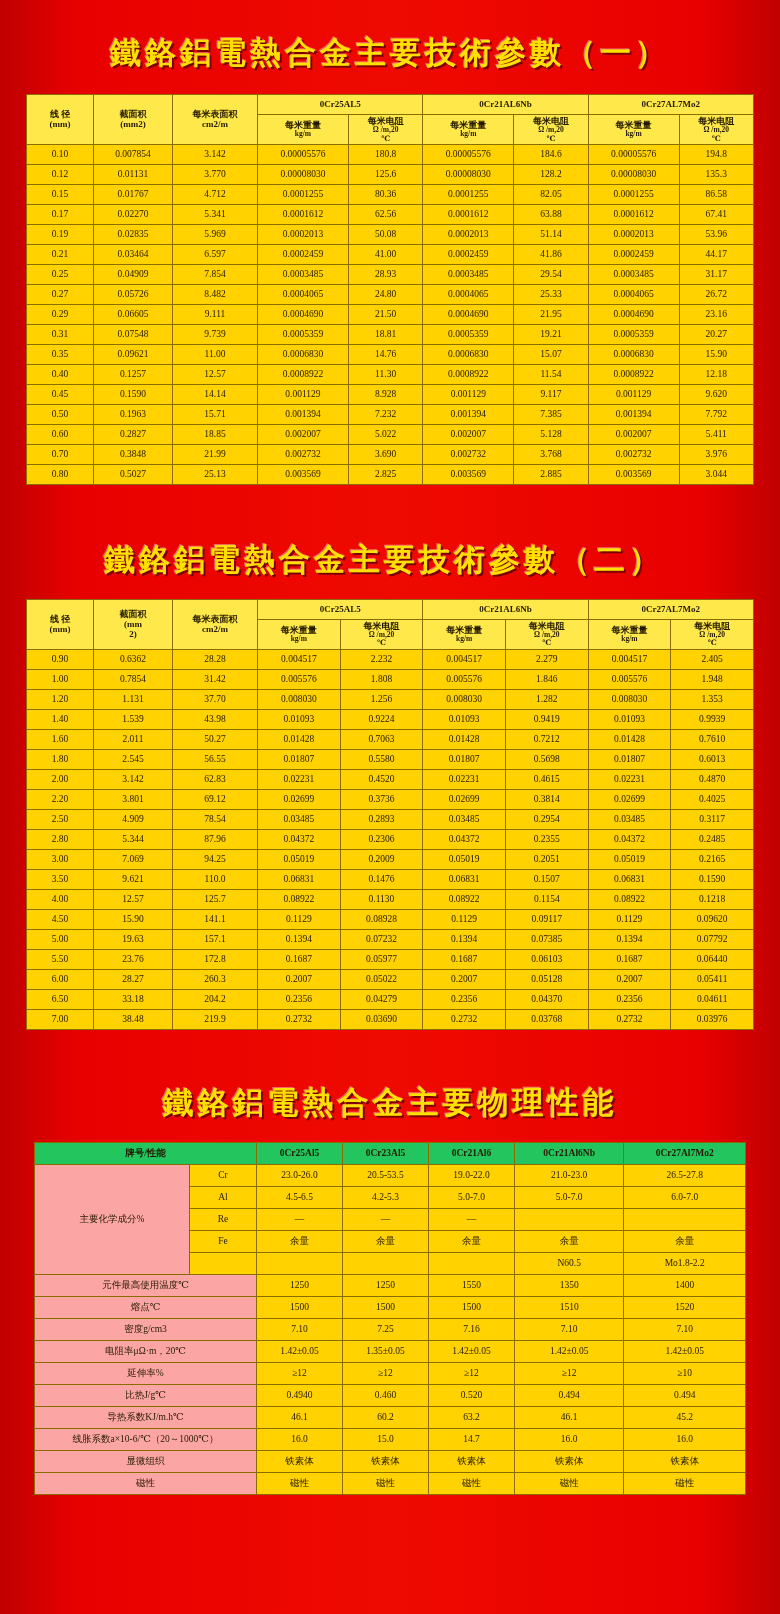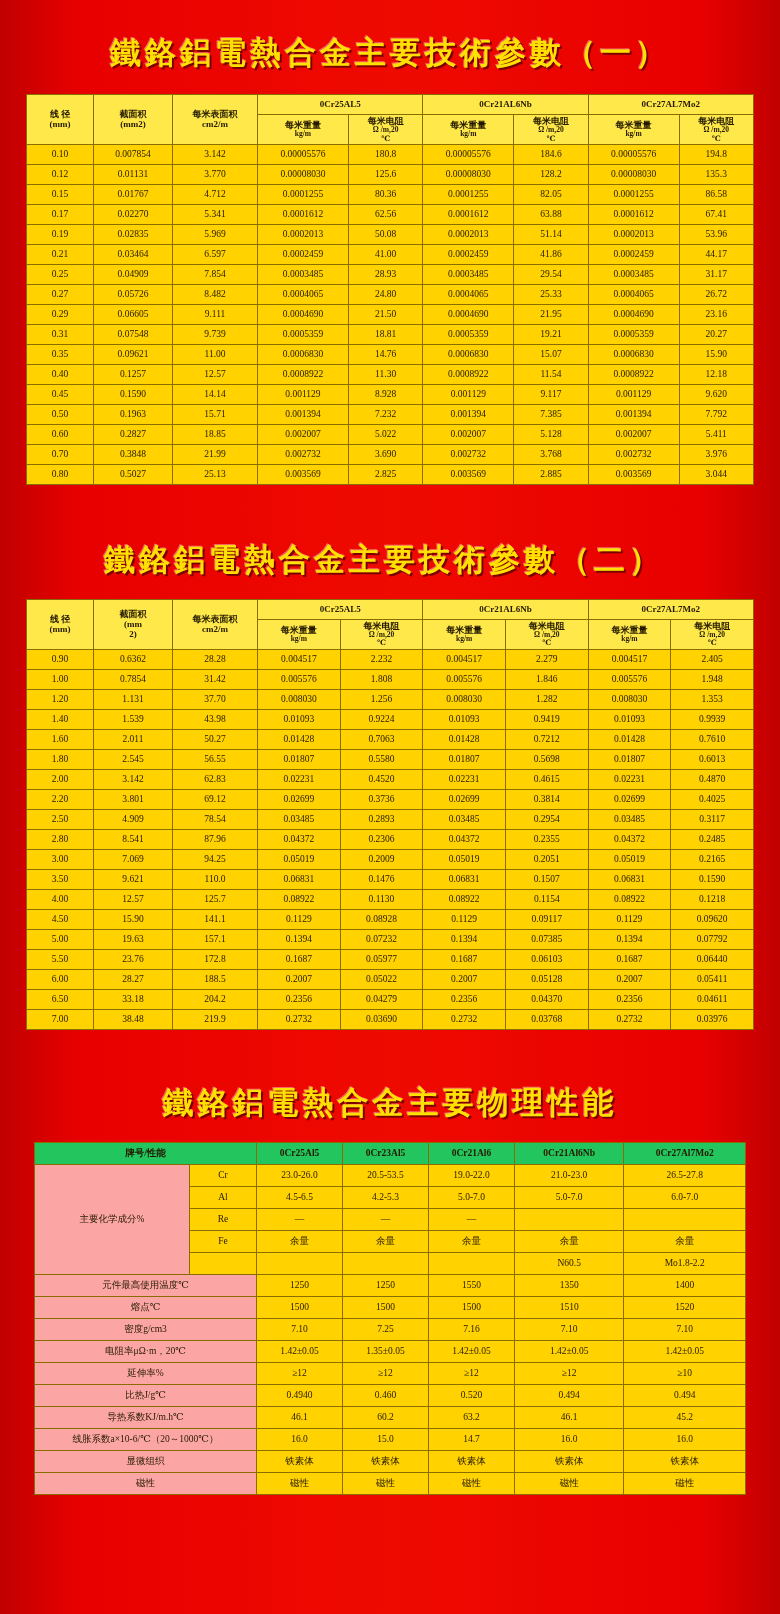--- a/index.html
+++ b/index.html
@@ -456,21 +456,21 @@
               <td>78.54</td>
               <td>0.03485</td>
               <td>0.2893</td>
               <td>0.03485</td>
               <td>0.2954</td>
               <td>0.03485</td>
               <td>0.3117</td>
             </tr>
             <tr>
               <td>2.80</td>
-              <td>8.541</td>
+              <td>5.344</td>
               <td>87.96</td>
               <td>0.04372</td>
               <td>0.2306</td>
               <td>0.04372</td>
               <td>0.2355</td>
               <td>0.04372</td>
               <td>0.2485</td>
             </tr>
             <tr>
               <td>3.00</td>
@@ -534,21 +534,21 @@
               <td>0.1687</td>
               <td>0.05977</td>
               <td>0.1687</td>
               <td>0.06103</td>
               <td>0.1687</td>
               <td>0.06440</td>
             </tr>
             <tr>
               <td>6.00</td>
               <td>28.27</td>
-              <td>188.5</td>
+              <td>260.3</td>
               <td>0.2007</td>
               <td>0.05022</td>
               <td>0.2007</td>
               <td>0.05128</td>
               <td>0.2007</td>
               <td>0.05411</td>
             </tr>
             <tr>
               <td>6.50</td>
               <td>33.18</td>

